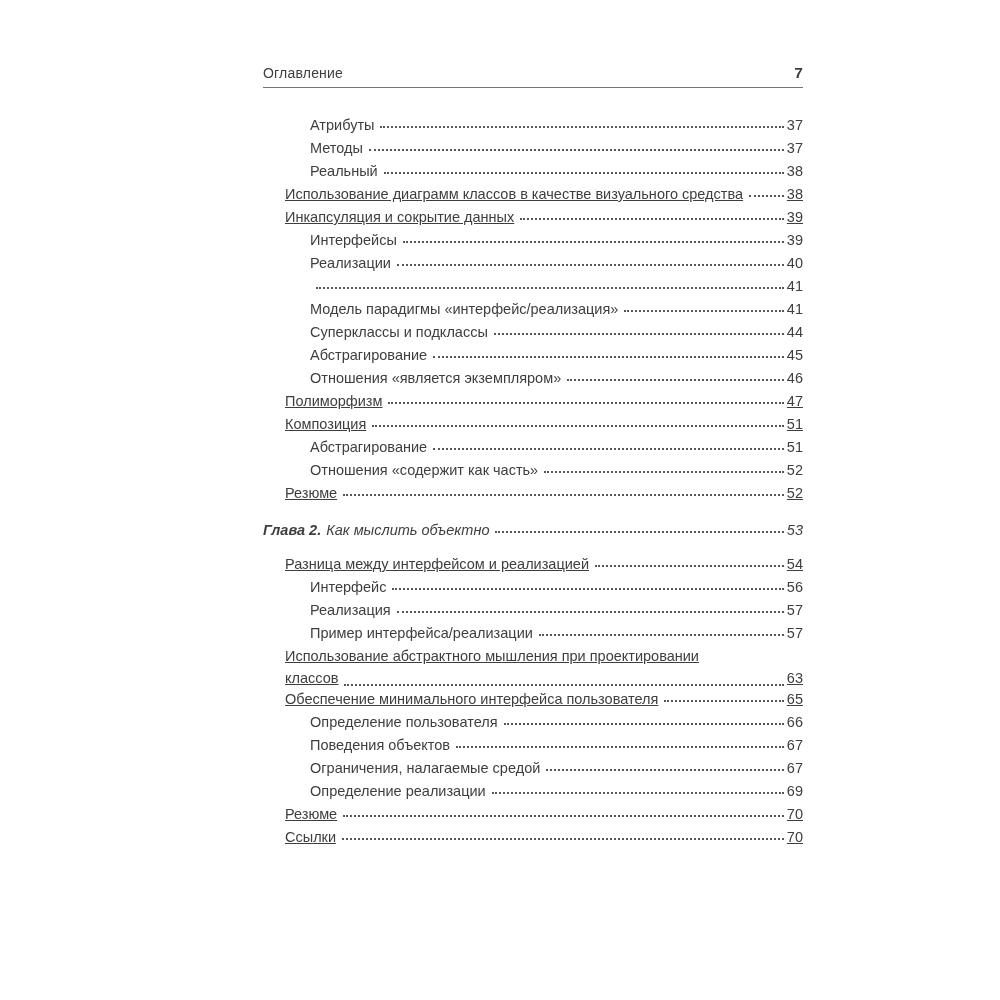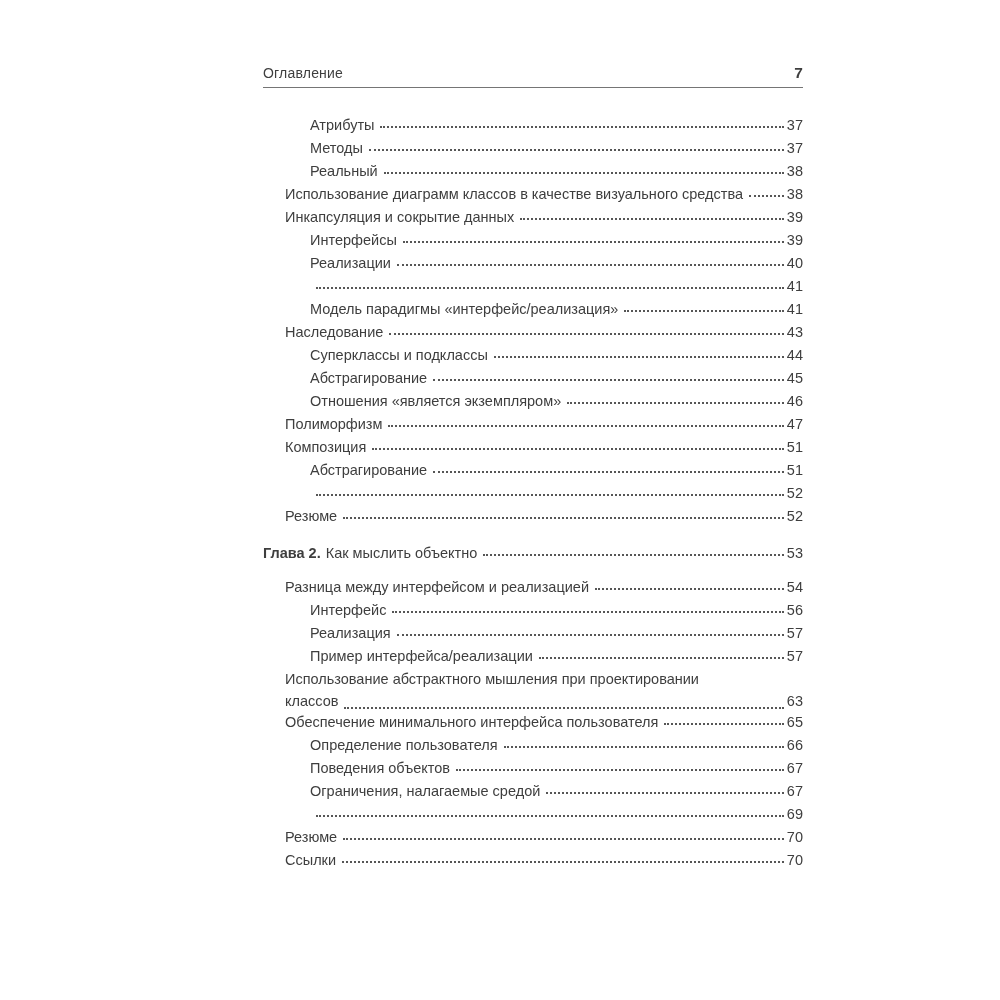--- a/index.html
+++ b/index.html
@@ -40,23 +40,23 @@
   .toc {
     margin-top: 26px;
     font-size: 14.5px;
   }
   .row {
     display: flex;
     align-items: baseline;
     line-height: 23px;
     white-space: nowrap;
   }
-  .row.lvl1 { padding-left: 22px; }
+  .row.lvl1 { padding-left: 22px; text-decoration: underline; }
   .row.lvl2 { padding-left: 47px; }
-  .row.chapter { margin-top: 14px; margin-bottom: 11px; }
+  .row.chapter { margin-top: 14px; margin-bottom: 11px; font-style: italic; }
   .row.wrap-first { line-height: 23px; }
   .row.wrap-cont  { line-height: 20px; align-items: flex-end; }
   .prefix {
     font-weight: bold;
     margin-right: 5px;
   }
   .label { flex: 0 0 auto; }
   .dots {
     flex: 1 1 auto;
     min-width: 12px;
@@ -116,25 +116,20 @@
       </div>
       <div class="row lvl2">
         <span class="dots"></span>
         <span class="pg">41</span>
       </div>
       <div class="row lvl2">
         <span class="label">Модель парадигмы «интерфейс/реализация»</span>
         <span class="dots"></span>
         <span class="pg">41</span>
       </div>
-      <div class="row lvl1">
-        <span class="label">Наследование</span>
-        <span class="dots"></span>
-        <span class="pg">43</span>
-      </div>
       <div class="row lvl2">
         <span class="label">Суперклассы и подклассы</span>
         <span class="dots"></span>
         <span class="pg">44</span>
       </div>
       <div class="row lvl2">
         <span class="label">Абстрагирование</span>
         <span class="dots"></span>
         <span class="pg">45</span>
       </div>
@@ -152,20 +147,21 @@
         <span class="label">Композиция</span>
         <span class="dots"></span>
         <span class="pg">51</span>
       </div>
       <div class="row lvl2">
         <span class="label">Абстрагирование</span>
         <span class="dots"></span>
         <span class="pg">51</span>
       </div>
       <div class="row lvl2">
+        <span class="label">Отношения «содержит как часть»</span>
         <span class="dots"></span>
         <span class="pg">52</span>
       </div>
       <div class="row lvl1">
         <span class="label">Резюме</span>
         <span class="dots"></span>
         <span class="pg">52</span>
       </div>
       <div class="row lvl0 chapter">
         <span class="prefix">Глава 2.</span>
@@ -215,20 +211,21 @@
         <span class="label">Поведения объектов</span>
         <span class="dots"></span>
         <span class="pg">67</span>
       </div>
       <div class="row lvl2">
         <span class="label">Ограничения, налагаемые средой</span>
         <span class="dots"></span>
         <span class="pg">67</span>
       </div>
       <div class="row lvl2">
+        <span class="label">Определение реализации</span>
         <span class="dots"></span>
         <span class="pg">69</span>
       </div>
       <div class="row lvl1">
         <span class="label">Резюме</span>
         <span class="dots"></span>
         <span class="pg">70</span>
       </div>
       <div class="row lvl1">
         <span class="label">Ссылки</span>

